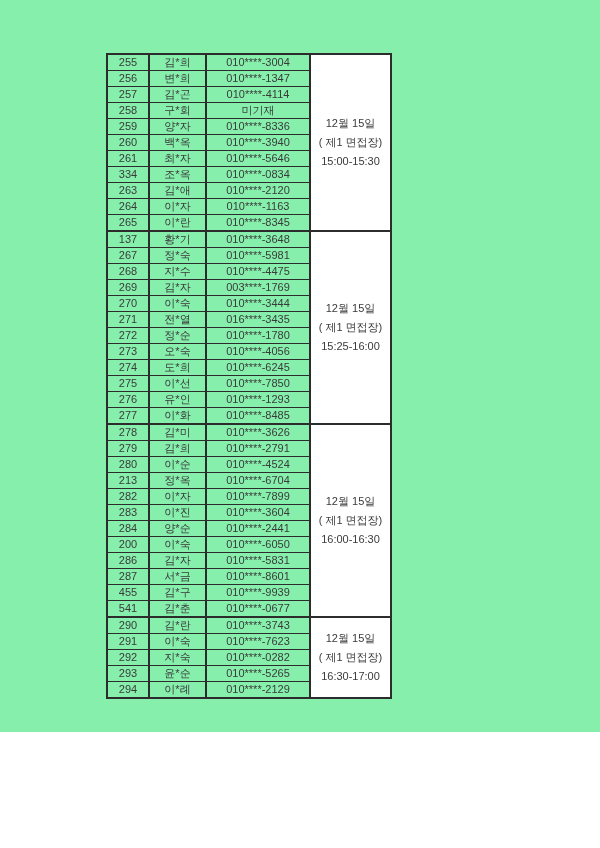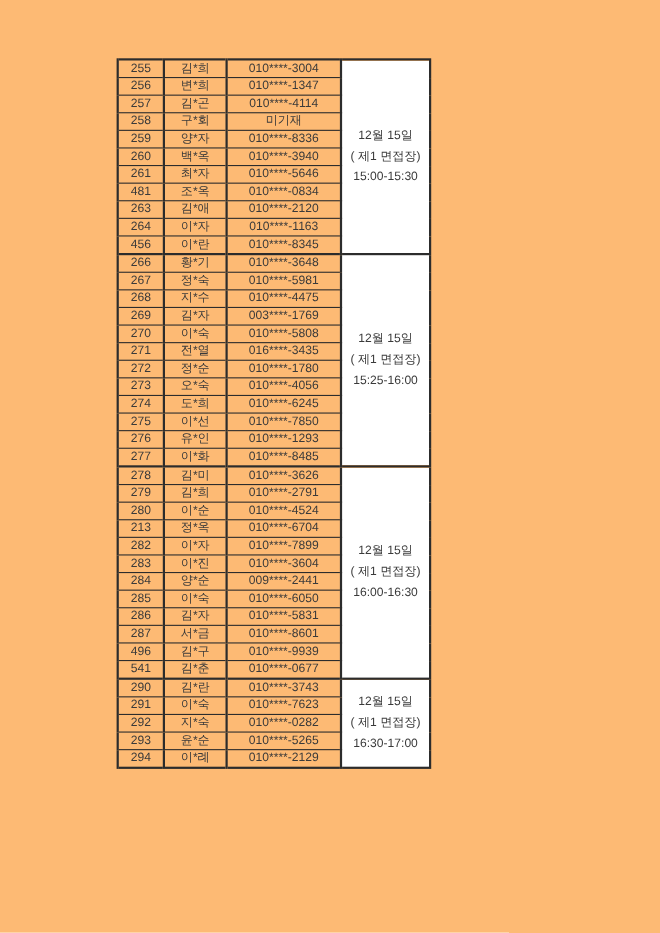--- a/index.html
+++ b/index.html
@@ -5,22 +5,22 @@
   * { box-sizing: border-box; }
   html, body {
     margin: 0;
     padding: 0;
     background: #ffffff;
     font-family: "Liberation Sans", "DejaVu Sans", sans-serif;
   }
   .page {
     position: relative;
     width: 600px;
-    height: 848px;
-    background: #fdba74;
+    height: 732px;
+    background: #86efac;
     overflow: hidden;
     padding-left: 44px;
   }
   table.schedule-table {
     position: absolute;
     left: 106px;
     top: 53px;
     border-collapse: collapse;
     table-layout: fixed;
     border: 2px solid #2c2c2c;
@@ -102,43 +102,43 @@
           <td>260</td>
           <td>백*옥</td>
           <td>010****-3940</td>
         </tr>
         <tr>
           <td>261</td>
           <td>최*자</td>
           <td>010****-5646</td>
         </tr>
         <tr>
-          <td>481</td>
+          <td>334</td>
           <td>조*옥</td>
           <td>010****-0834</td>
         </tr>
         <tr>
           <td>263</td>
           <td>김*애</td>
           <td>010****-2120</td>
         </tr>
         <tr>
           <td>264</td>
           <td>이*자</td>
           <td>010****-1163</td>
         </tr>
         <tr>
-          <td>456</td>
+          <td>265</td>
           <td>이*란</td>
           <td>010****-8345</td>
         </tr>
       </tbody>
       <tbody class="section">
         <tr>
-          <td>266</td>
+          <td>137</td>
           <td>황*기</td>
           <td>010****-3648</td>
           <td rowspan="12" class="schedule">
             <div>12월 15일</div>
             <div>( 제1 면접장)</div>
             <div>15:25-16:00</div>
           </td>
         </tr>
         <tr>
           <td>267</td>
@@ -151,21 +151,21 @@
           <td>010****-4475</td>
         </tr>
         <tr>
           <td>269</td>
           <td>김*자</td>
           <td>003****-1769</td>
         </tr>
         <tr>
           <td>270</td>
           <td>이*숙</td>
-          <td>010****-5808</td>
+          <td>010****-3444</td>
         </tr>
         <tr>
           <td>271</td>
           <td>전*열</td>
           <td>016****-3435</td>
         </tr>
         <tr>
           <td>272</td>
           <td>정*순</td>
           <td>010****-1780</td>
@@ -228,39 +228,39 @@
           <td>010****-7899</td>
         </tr>
         <tr>
           <td>283</td>
           <td>이*진</td>
           <td>010****-3604</td>
         </tr>
         <tr>
           <td>284</td>
           <td>양*순</td>
-          <td>009****-2441</td>
-        </tr>
-        <tr>
-          <td>285</td>
+          <td>010****-2441</td>
+        </tr>
+        <tr>
+          <td>200</td>
           <td>이*숙</td>
           <td>010****-6050</td>
         </tr>
         <tr>
           <td>286</td>
           <td>김*자</td>
           <td>010****-5831</td>
         </tr>
         <tr>
           <td>287</td>
           <td>서*금</td>
           <td>010****-8601</td>
         </tr>
         <tr>
-          <td>496</td>
+          <td>455</td>
           <td>김*구</td>
           <td>010****-9939</td>
         </tr>
         <tr>
           <td>541</td>
           <td>김*춘</td>
           <td>010****-0677</td>
         </tr>
       </tbody>
       <tbody class="section">

